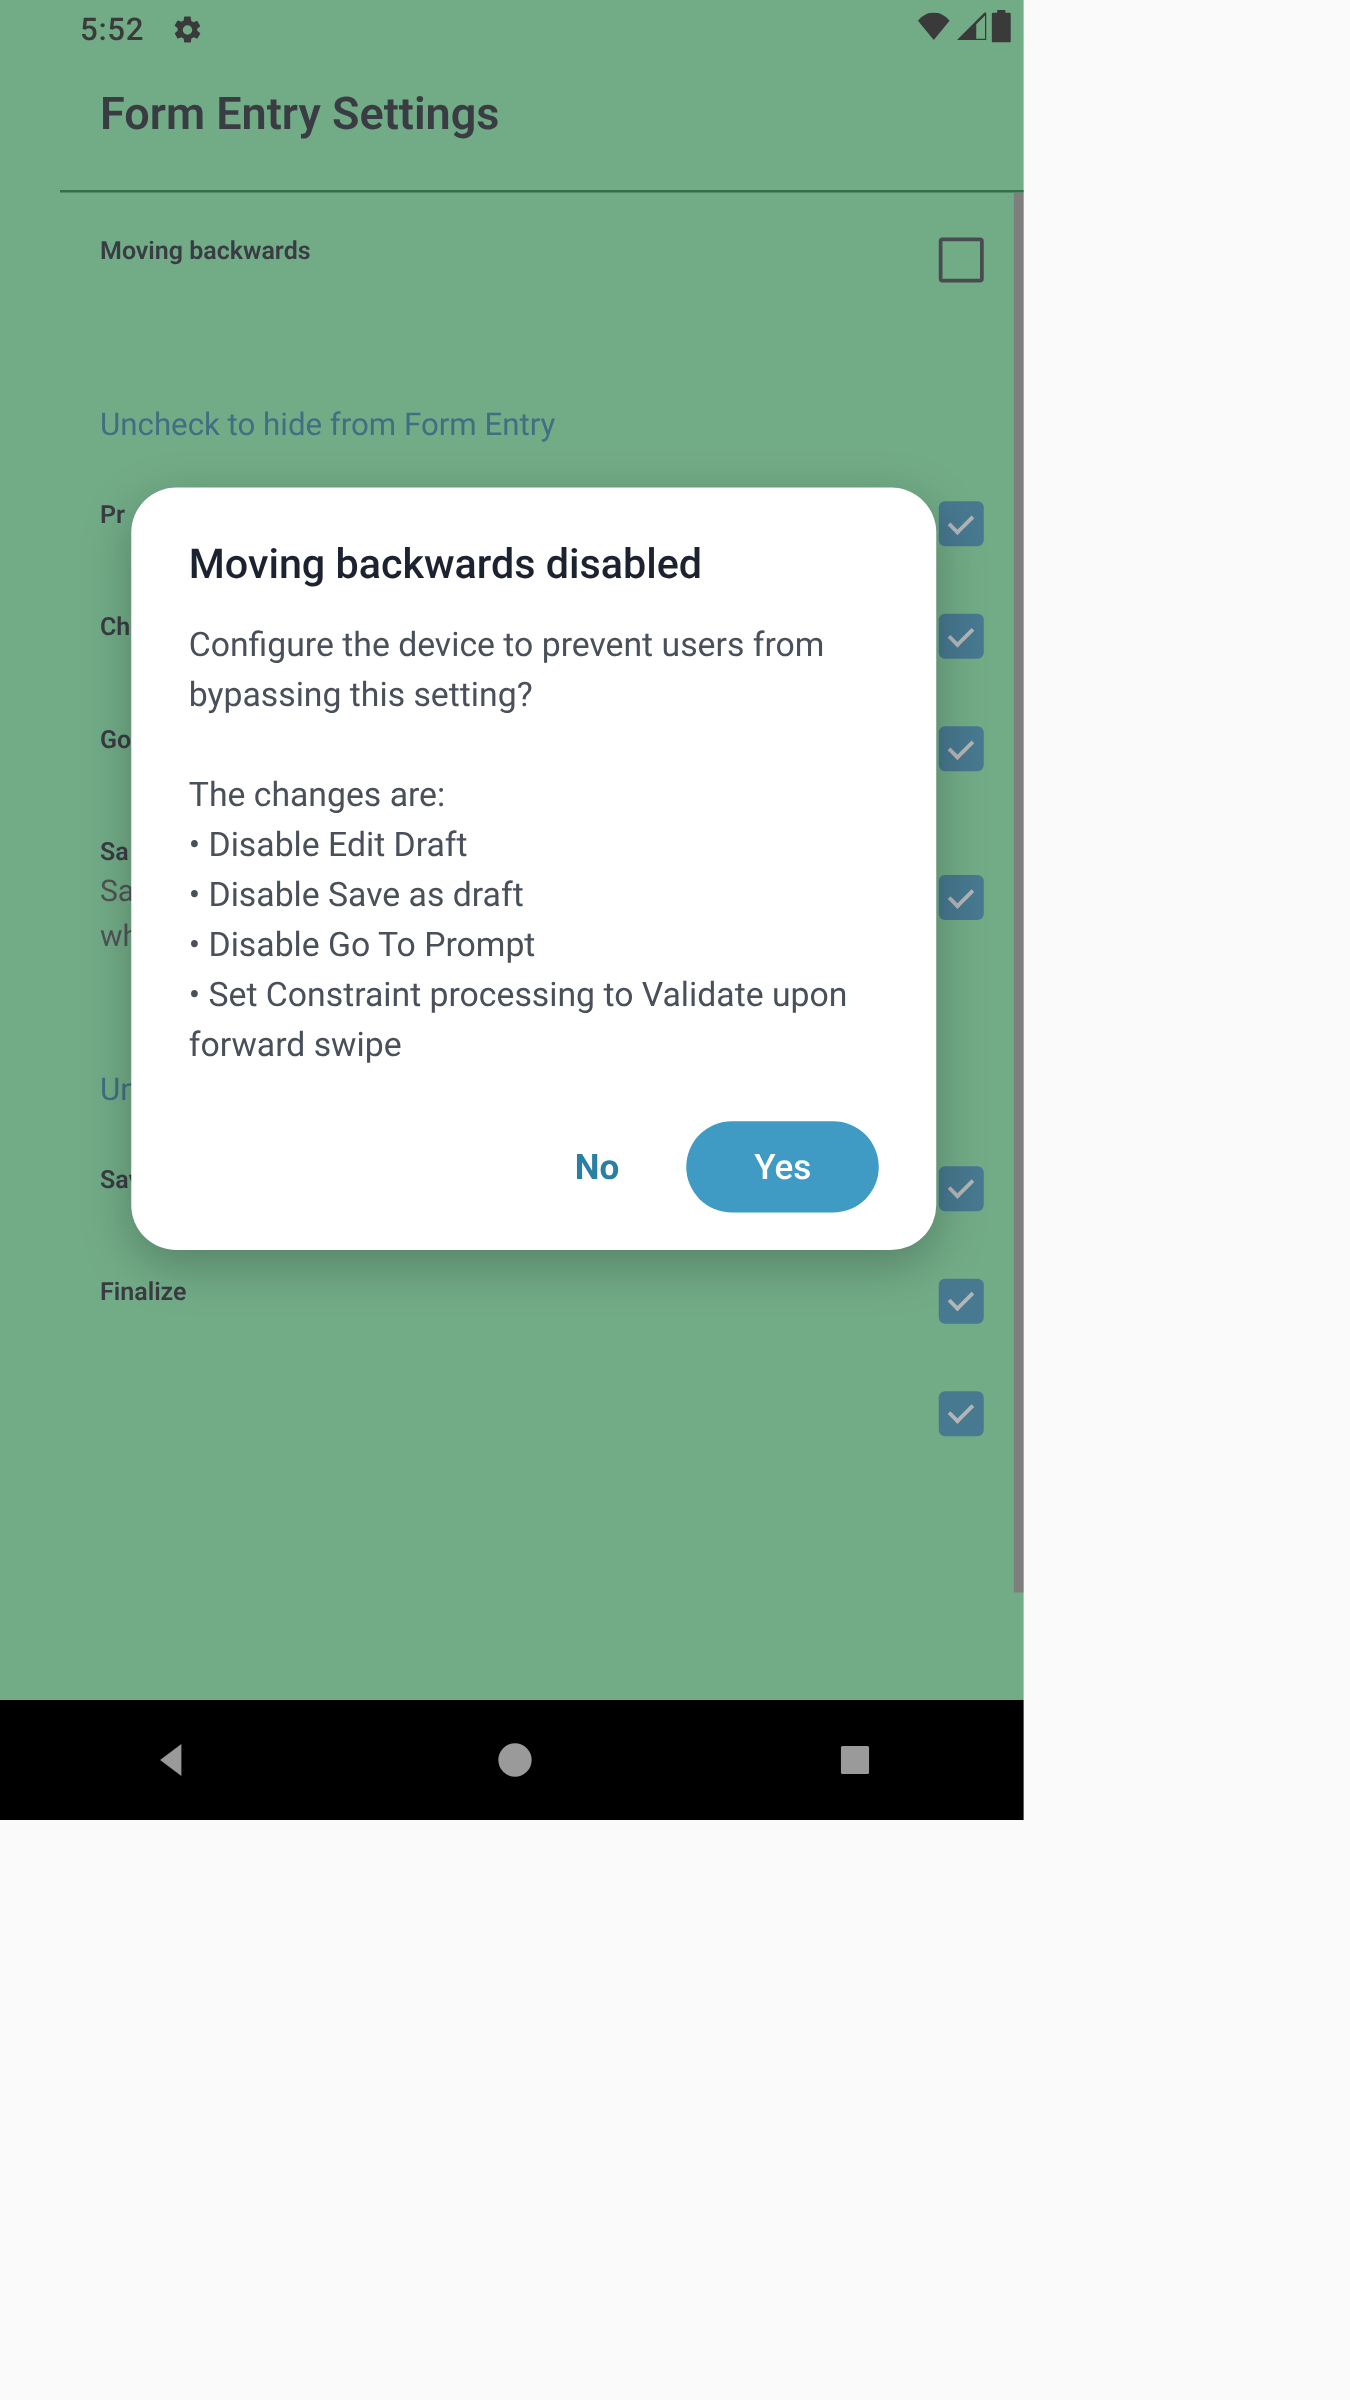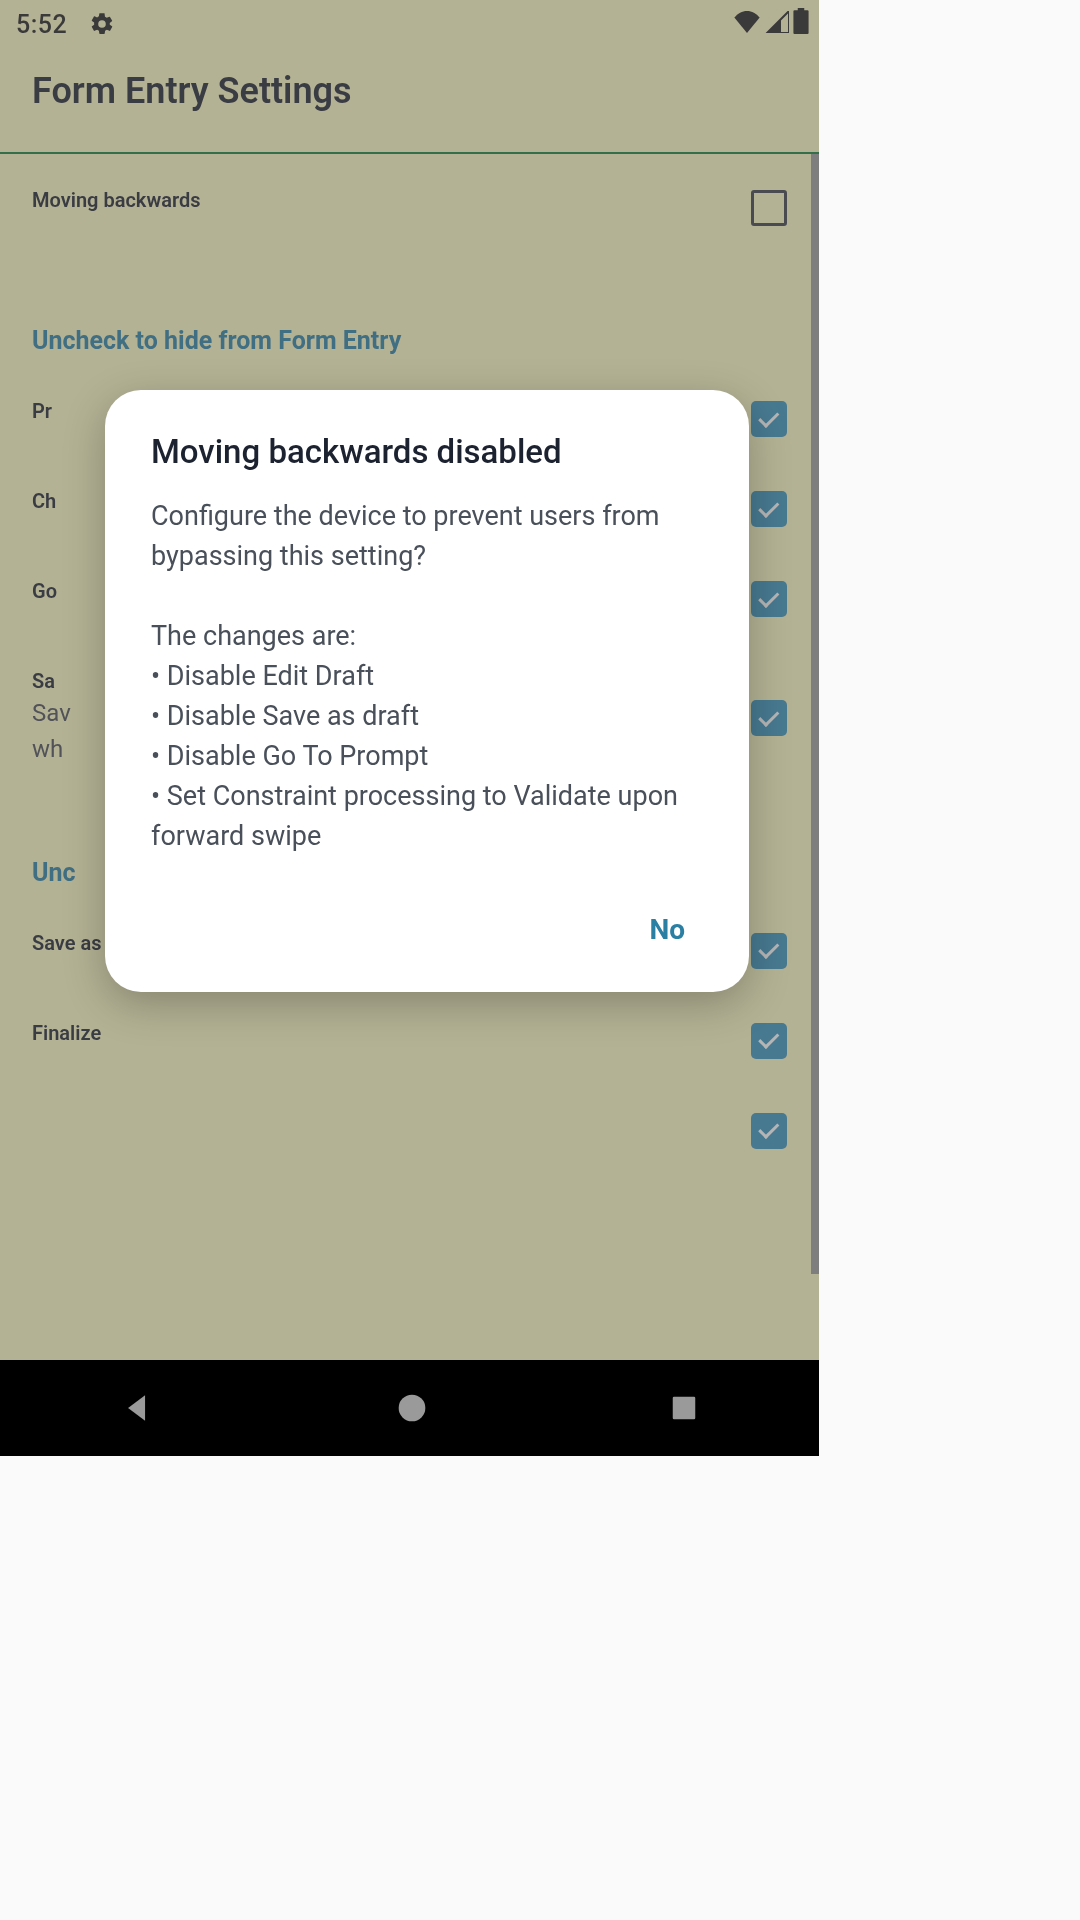--- a/index.html
+++ b/index.html
@@ -1,17 +1,17 @@
 <!DOCTYPE html>
 <html><head>
 <meta charset="utf-8">
 <style>
   * { box-sizing: border-box; margin: 0; padding: 0; }
   html, body { width: 819px; height: 1456px; overflow: hidden; font-family: Roboto, "Helvetica Neue", Arial, sans-serif; background: #fafafa; }
-  .screen { position: relative; width: 819px; height: 1456px; background: #fef9c3; }
+  .screen { position: relative; width: 819px; height: 1456px; background: #86efac; padding-left: 48px; }
 
   
   .statusbar { height: 48px; display: flex; align-items: center; padding: 0 10px 0 16px; font-size: 25px; color: #1f1f1f; font-weight: 500; }
   .statusbar .time { letter-spacing: 0.5px; }
   .statusbar .settings-gear { margin-left: 22px; display: inline-flex; }
   .statusbar .spacer { flex: 1; }
   .statusbar .status-icons { display: flex; align-items: center; gap: 4px; }
 
   
   .header { padding: 22px 32px 40px 32px; border-bottom: 2px solid #15803d; }
@@ -21,21 +21,21 @@
   .scroll { position: relative; height: calc(1456px - 48px - 124px - 96px); overflow: hidden; }
   .scrollbar { position: absolute; right: 0; top: 0; width: 8px; height: 1120px; background: #9b9b9b; }
 
   .row { padding: 26px 32px 26px 32px; display: flex; align-items: flex-start; }
   .row.tall { padding-top: 34px; padding-bottom: 34px; }
   .row .labels { flex: 1; min-width: 0; }
   .row .labels .primary { font-size: 20px; font-weight: 600; color: #202431; }
   .row .labels .secondary { font-size: 24px; font-weight: 400; color: #4a4d57; margin-top: 4px; line-height: 1.35; }
 
   .section { padding: 66px 32px 18px 32px; }
-  .section .caption { font-size: 25px; font-weight: 700; color: #2a7fa3; }
+  .section .caption { font-size: 25px; font-weight: 400; color: #2a7fa3; }
 
   
   .cb { width: 36px; height: 36px; border: 3px solid #3b3f4a; border-radius: 3px; margin-top: 2px; }
   .cb.checked { border: none; background: #3892bc; border-radius: 5px; display: flex; align-items: center; justify-content: center; }
   .cb.checked::after { content: ""; width: 16px; height: 8px; border-left: 3.5px solid #fff; border-bottom: 3.5px solid #fff; transform: rotate(-45deg) translate(1px,-2px); }
 
   
   .navbar { position: absolute; bottom: 0; left: 0; right: 0; height: 96px; background: #000; display: flex; align-items: center; justify-content: space-around; }
   .navbar .nav-icon svg { display: block; }
 
@@ -178,16 +178,17 @@
     <div class="dlg-title">Moving backwards disabled</div>
     <div class="dlg-body">Configure the device to prevent users from bypassing this setting?
 
 The changes are:
 • Disable Edit Draft
 • Disable Save as draft
 • Disable Go To Prompt
 • Set Constraint processing to Validate upon forward swipe</div>
     <div class="dlg-actions">
       <div class="btn-no">No</div>
+      <div class="btn-yes">Yes</div>
     </div>
   </div>
 
 </div>
 
 </body></html>

